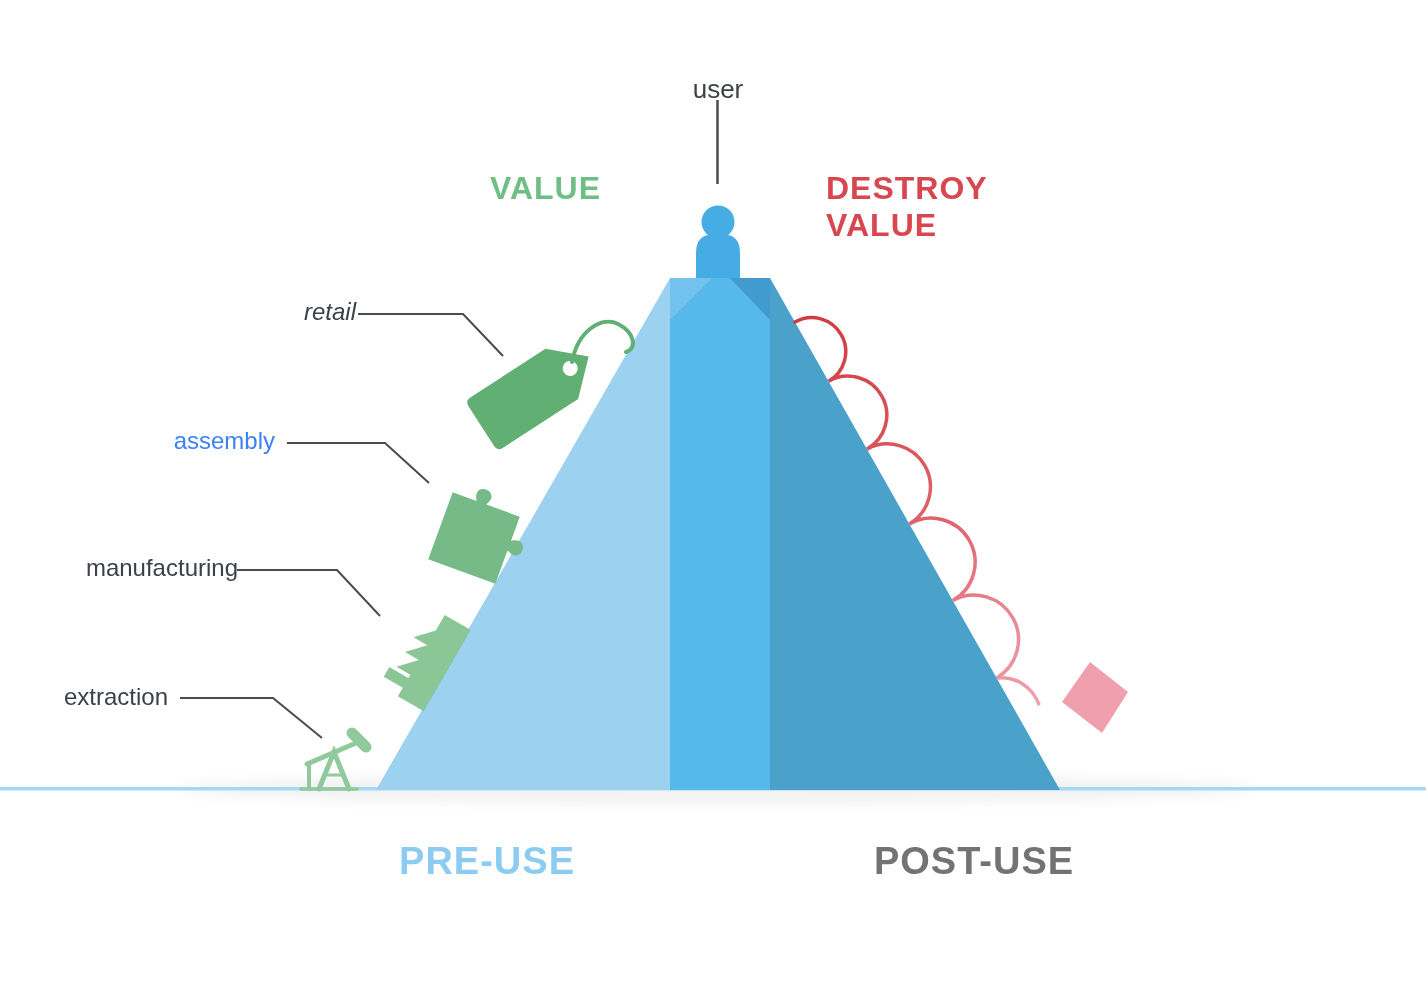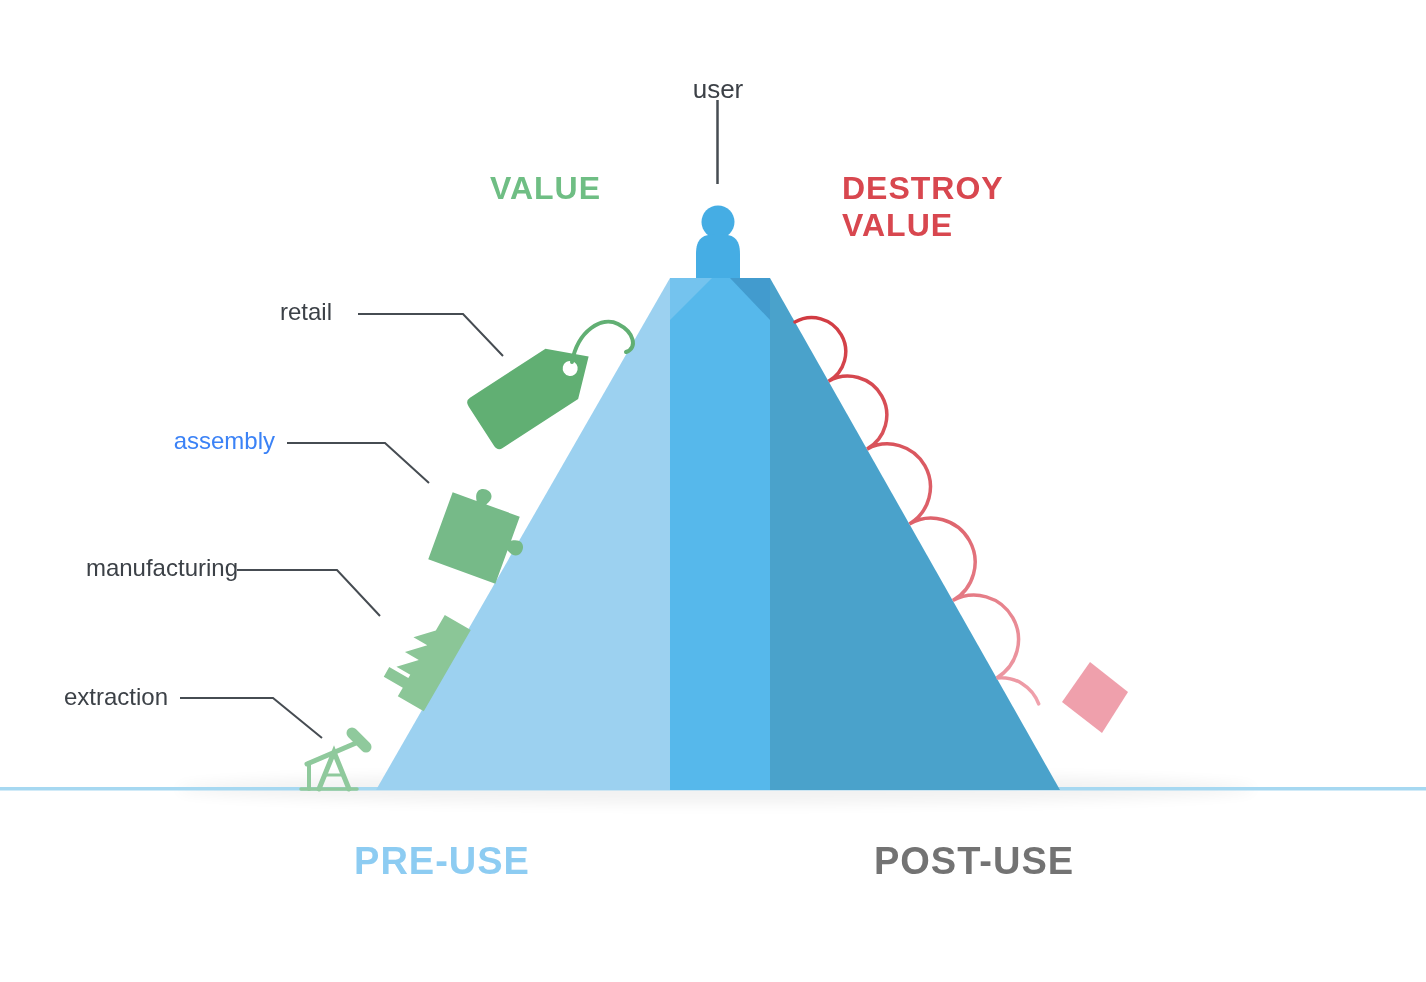--- a/index.html
+++ b/index.html
@@ -12,34 +12,34 @@
   }
   #diagram-svg{position:absolute;left:0;top:0;}
   .txt{position:absolute;white-space:nowrap;}
   .user-label{
     left:645px;top:58px;width:146px;
     text-align:center;font-size:26px;font-weight:400;
   }
   .stage-label{
     font-size:24px;font-weight:400;text-align:right;
   }
-  .stage-retail{left:132px;top:298px;width:200px;}
+  .stage-retail{left:156px;top:298px;width:200px;font-style:italic;}
   .stage-assembly{left:75px;top:427px;width:200px;}
   .stage-manufacturing{left:38px;top:554px;width:200px;}
   .stage-extraction{left:-18px;top:683px;width:186px;}
   .big-head{
     font-size:32px;font-weight:800;line-height:37px;letter-spacing:1px;
   }
   .add-value{left:401px;top:170px;width:200px;text-align:right;}
-  .destroy-value{left:826px;top:170px;width:260px;text-align:left;margin-left:16px;}
+  .destroy-value{left:826px;top:170px;width:260px;text-align:left;}
   .phase-label{
     font-size:38px;font-weight:800;letter-spacing:1px;text-align:center;
     top:840px;width:240px;
   }
-  .phase-pre{left:322px;}
+  .phase-pre{left:335px;text-align:right;}
   .phase-use{left:603px;}
   .phase-post{left:854px;}
 </style>
 </head>
 <body>
 
 <div id="canvas">
 
   <svg id="diagram-svg" width="1426" height="982" viewBox="0 0 1426 982">
     <defs>

